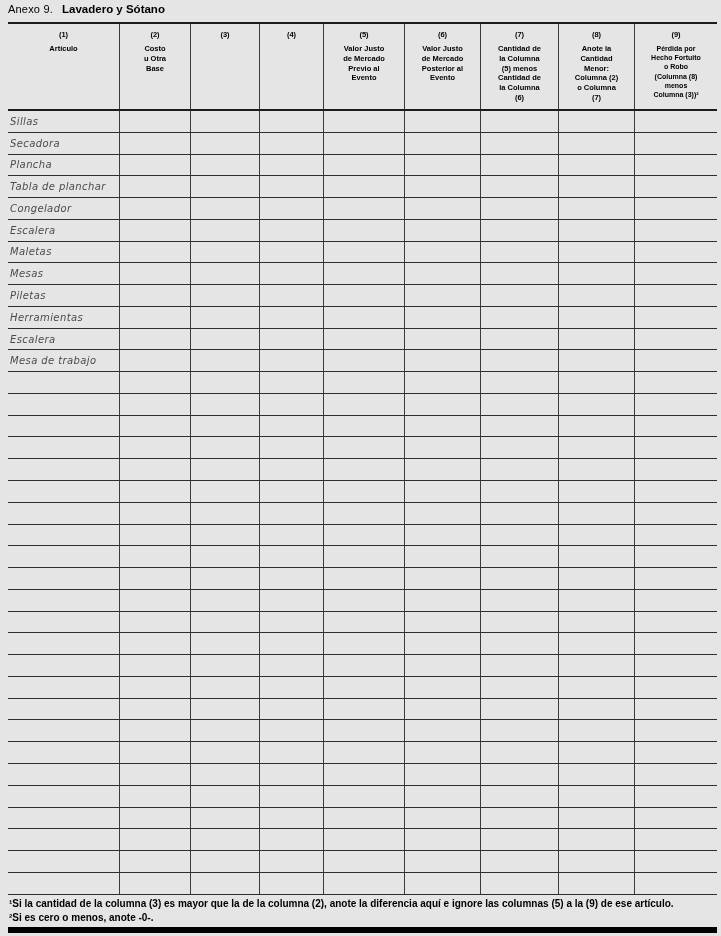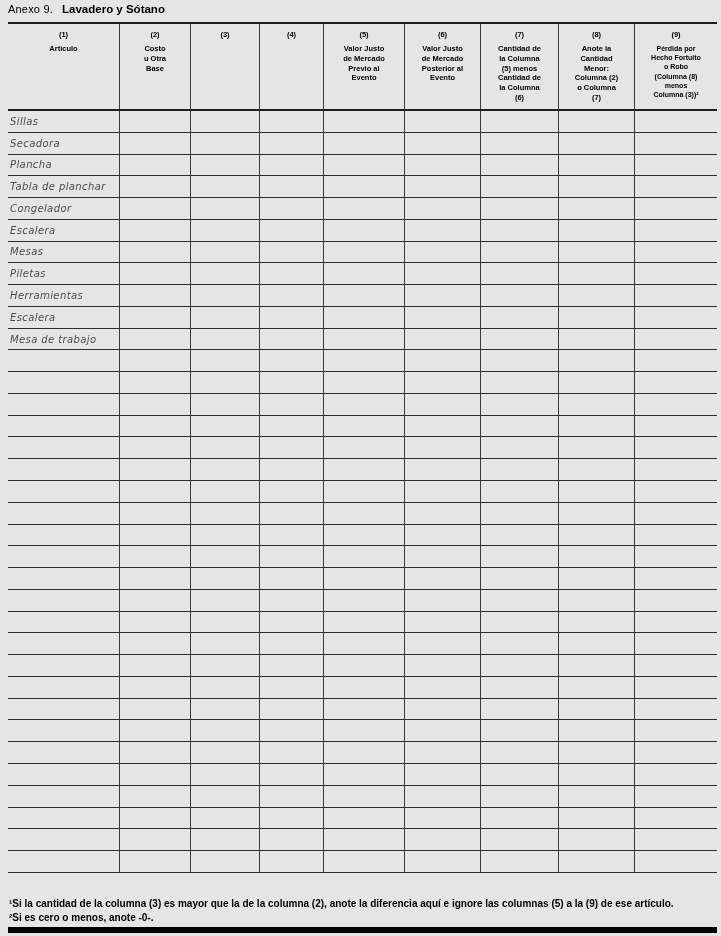--- a/index.html
+++ b/index.html
@@ -173,20 +173,31 @@
           <div class="tcell"></div>
           <div class="tcell"></div>
           <div class="tcell"></div>
           <div class="tcell"></div>
           <div class="tcell"></div>
           <div class="tcell"></div>
           <div class="tcell"></div>
           <div class="tcell"></div>
         </div>
         <div class="trow grid9">
+          <div class="tcell item-label">Maletas</div>
+          <div class="tcell"></div>
+          <div class="tcell"></div>
+          <div class="tcell"></div>
+          <div class="tcell"></div>
+          <div class="tcell"></div>
+          <div class="tcell"></div>
+          <div class="tcell"></div>
+          <div class="tcell"></div>
+        </div>
+        <div class="trow grid9">
           <div class="tcell item-label">Mesas</div>
           <div class="tcell"></div>
           <div class="tcell"></div>
           <div class="tcell"></div>
           <div class="tcell"></div>
           <div class="tcell"></div>
           <div class="tcell"></div>
           <div class="tcell"></div>
           <div class="tcell"></div>
         </div>

